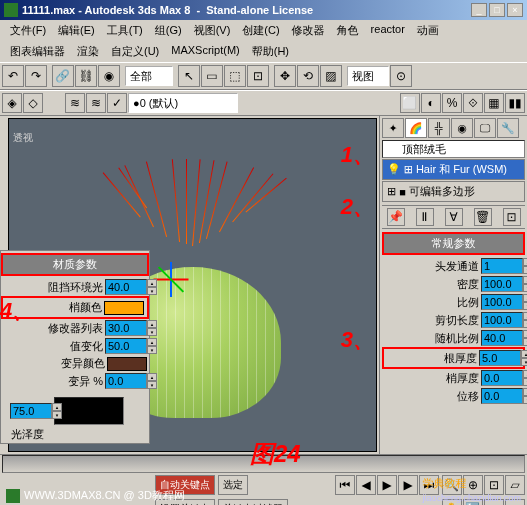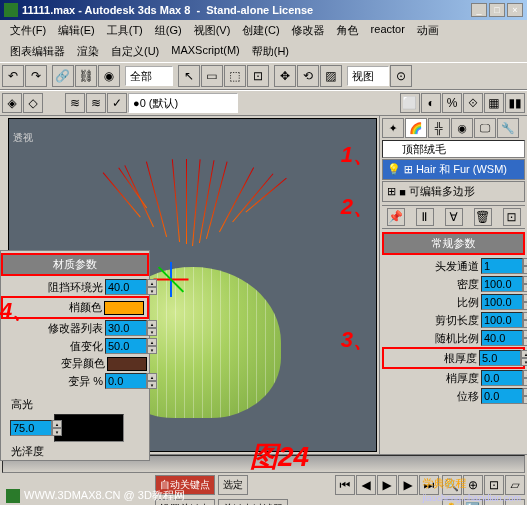--- a/index.html
+++ b/index.html
@@ -43,21 +43,21 @@
 .panel-icons { display: flex; gap: 2px; justify-content: space-around; margin: 3px 0; border-top: 1px solid #808080; border-bottom: 1px solid #808080; padding: 2px 0; }
 .panel-icons .tbtn { width: 18px; height: 18px; }
 .rollout-header { background: #808080; color: white; padding: 2px 4px; text-align: center; margin: 2px 0; }
 .param-row { display: flex; align-items: center; justify-content: flex-end; gap: 2px; padding: 1px 2px; }
 .param-label { font-size: 11px; }
 .spinner { width: 42px; height: 16px; background: #0ea5e9; border: 1px inset #808080; padding: 0 2px; display: flex; align-items: center; position: relative; }
 .spin-btns { position: absolute; right: -11px; width: 10px; height: 16px; display: flex; flex-direction: column; }
 .spin-btn { flex: 1; background: #d4d0c8; border: 1px solid #808080; font-size: 5px; display: flex; align-items: center; justify-content: center; }
 .mat-panel { position: absolute; left: 0; top: 250px; width: 150px; background: #d4d0c8; border: 1px solid #808080; z-index: 10; }
 .colorswatch { width: 40px; height: 14px; border: 1px solid #000; }
-.overlay-text { position: absolute; font-size: 28px; font-weight: bold; color: #ff0000; font-style: italic; z-index: 20; }
+.overlay-text { position: absolute; font-size: 24px; font-weight: bold; color: #ff0000; font-style: italic; z-index: 20; }
 .bottom-area { position: relative; height: 62px; background: #d4d0c8; border-top: 1px solid #808080; }
 .timeline { height: 18px; background: linear-gradient(to bottom, #a0a0a0, #d4d0c8); border: 1px inset #808080; margin: 0 2px; }
 .status-row { display: flex; align-items: center; gap: 3px; padding: 2px; }
 .status-btn { padding: 2px 4px; border: 1px solid #808080; background: #d4d0c8; font-size: 10px; }
 .watermark { position: absolute; bottom: 2px; left: 6px; color: #fff; font-size: 12px; display: flex; align-items: center; gap: 4px; z-index: 30; }
 .watermark2 { position: absolute; bottom: 2px; right: 6px; color: #c0c0ff; font-size: 11px; z-index: 30; }
 .red-num { position: absolute; color: #ff0000; font-size: 22px; font-weight: bold; font-style: italic; z-index: 15; }
 .bottom-icons { display: flex; gap: 1px; }
 .graph-area { width: 70px; height: 28px; background: #000; border: 1px inset #808080; }
 </style>
@@ -336,23 +336,20 @@
       <span class="param-label">变异 %</span>
       <div class="spinner">
         <span>0.0</span>
         <div class="spin-btns">
           <div class="spin-btn">▴</div>
           <div class="spin-btn">▾</div>
         </div>
       </div>
     </div>
   <div style="height:6px"></div>
-  <div class="param-row" style="justify-content:flex-start;padding-left:10px">
-      <span class="param-label">高光</span>
-    </div>
   <div class="param-row" style="justify-content:flex-start;padding-left:9px">
     <div class="spinner">
         <span>75.0</span>
         <div class="spin-btns">
           <div class="spin-btn">▴</div>
           <div class="spin-btn">▾</div>
         </div>
       </div>
     <div class="graph-area"></div>
   </div>

